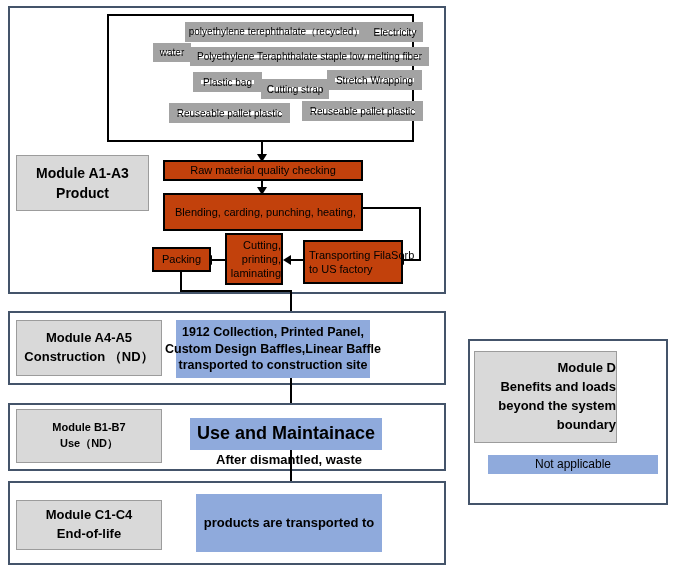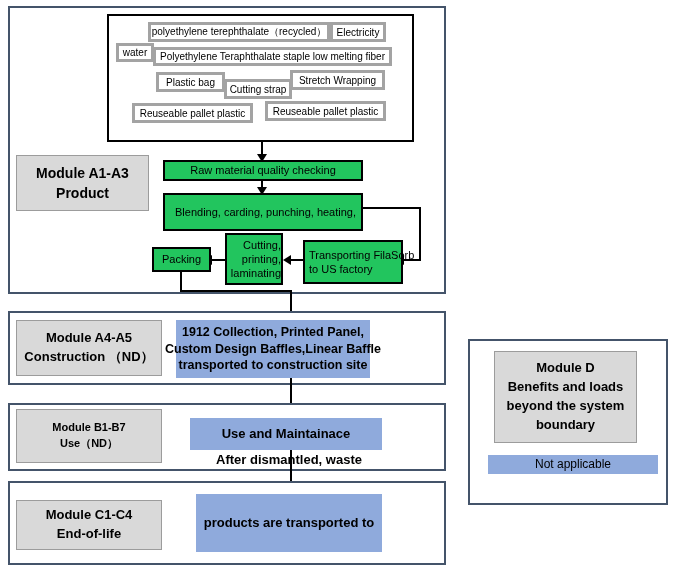--- a/index.html
+++ b/index.html
@@ -52,21 +52,21 @@
     font-weight:bold;
     color:#000000;
     text-align:center;
     line-height:1.32;
   }
   .blue-box .ln{display:block;white-space:nowrap;}
 
   
   .proc-box{
     position:absolute;
-    background:#22c55e;
+    background:#c2410c;
     border:2px solid #000000;
     box-sizing:border-box;
     display:flex;
     flex-direction:column;
     align-items:center;
     justify-content:center;
     color:#000000;
     text-align:center;
     line-height:1.3;
     font-size:11px;
@@ -77,29 +77,30 @@
   
   .materials-frame{
     position:absolute;
     border:2px solid #000000;
     background:#ffffff;
     box-sizing:border-box;
   }
   .mat-box{
     position:absolute;
     background:#ffffff;
-    border:3px solid #a3a3a3;
+    border:8px solid #a3a3a3;
     box-sizing:border-box;
     display:flex;
     align-items:center;
     justify-content:center;
     font-size:10px;
     color:#000000;
     white-space:nowrap;
     z-index:3;
+    margin-left:37px;
   }
 
   
   .vline{position:absolute;background:#000000;width:2px;}
   .hline{position:absolute;background:#000000;height:2px;}
   .arrow-down{
     position:absolute;
     width:0;height:0;
     border-left:5px solid transparent;
     border-right:5px solid transparent;
@@ -216,21 +217,21 @@
   <div class="vline" style="left:290px; top:378px; height:37px;"></div>
   <div class="arrow-down" style="left:286px; top:411px;"></div>
 
   <div class="module-box" style="left:8px; top:403px; width:438px; height:68px;"></div>
 
   <div class="module-label" style="left:16px; top:409px; width:146px; height:54px; font-size:11px;">
     <span class="ln">Module B1-B7</span>
     <span class="ln">Use（ND）</span>
   </div>
 
-  <div class="blue-box" style="left:190px; top:418px; width:192px; height:32px; font-size:13px;">
+  <div class="blue-box" style="left:190px; top:418px; width:192px; height:32px; font-size:18px;">
     <span class="ln">Use and Maintainace</span>
   </div>
 
   <div class="vline" style="left:290px; top:450px; height:44px;"></div>
   <div class="arrow-down" style="left:286px; top:490px;"></div>
 
   <div class="module-box" style="left:8px; top:481px; width:438px; height:84px;"></div>
 
   <div class="module-label" style="left:16px; top:500px; width:146px; height:50px; font-size:13px;">
     <span class="ln">Module C1-C4</span>
@@ -238,21 +239,21 @@
   </div>
 
   <div class="blue-box" style="left:196px; top:494px; width:186px; height:58px; font-size:13px;gap:46px;">
     <span class="ln">After dismantled, waste</span>
     <span class="ln">products are transported to</span>
     <span class="ln">local landfill site</span>
   </div>
 
   <div class="module-box" style="left:468px; top:339px; width:200px; height:166px;"></div>
 
-  <div class="module-label" style="left:494px; top:351px; width:143px; height:92px; font-size:13px;">
+  <div class="module-label" style="left:474px; top:351px; width:143px; height:92px; font-size:13px;align-items:flex-end;">
     <span class="ln">Module D</span>
     <span class="ln">Benefits and loads</span>
     <span class="ln">beyond the system</span>
     <span class="ln">boundary</span>
   </div>
 
   <div class="blue-box" style="left:488px; top:455px; width:170px; height:19px; font-size:12px; font-weight:normal;">
     <span class="ln">Not applicable</span>
   </div>
 

